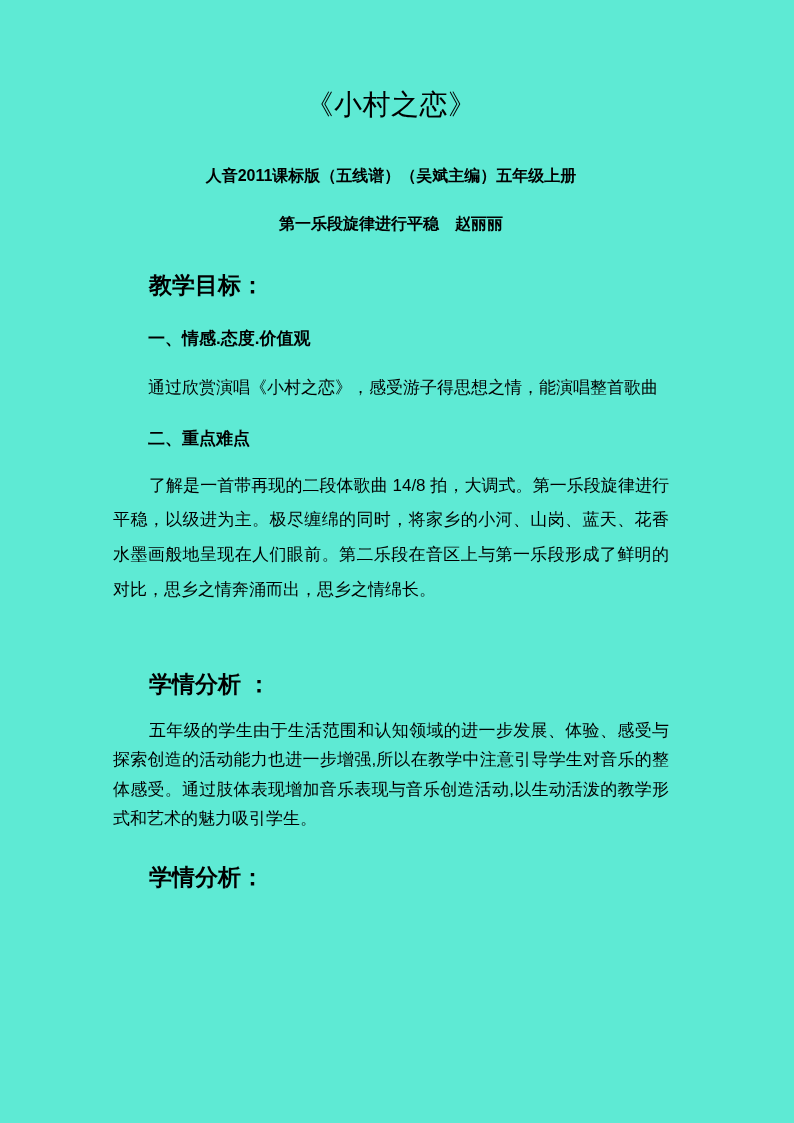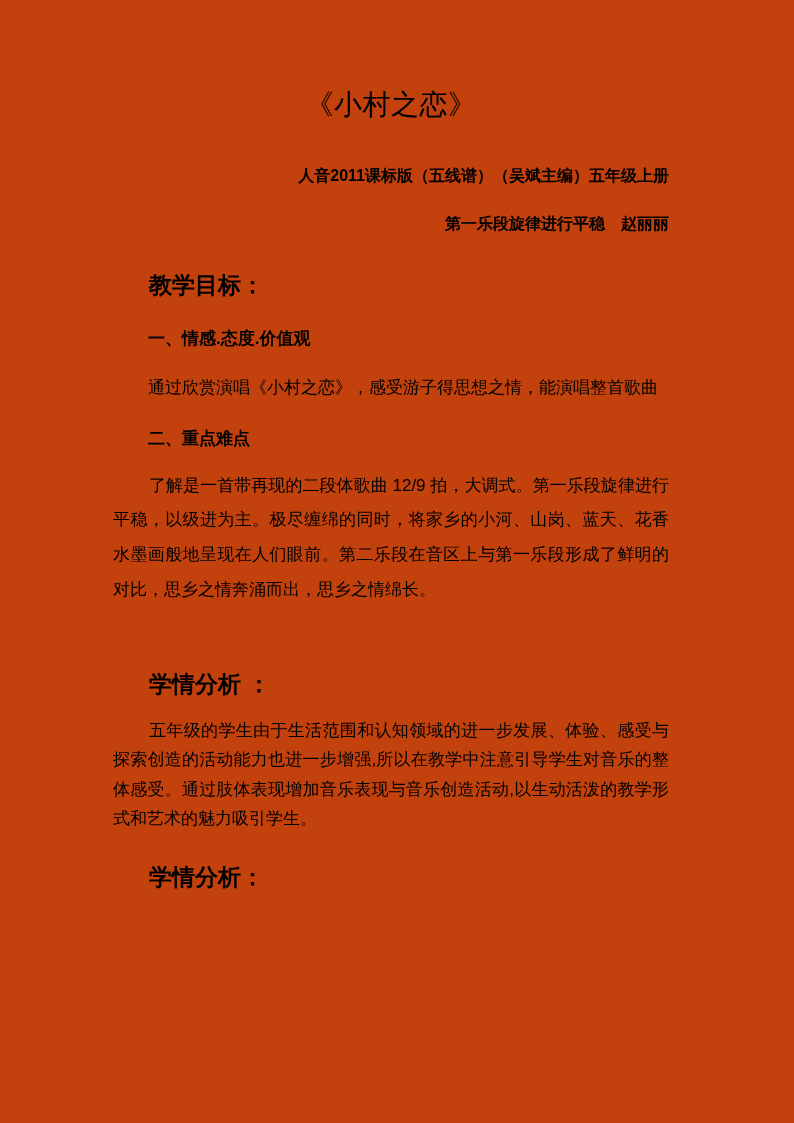--- a/index.html
+++ b/index.html
@@ -12,21 +12,21 @@
     font-family: "Liberation Serif", "DejaVu Serif", serif;
     color: #000000;
     -webkit-font-smoothing: none;
   }
 
   #page {
     position: relative;
     width: 794px;
     height: 1123px;
     margin: 0 auto;
-    background: #c2410c;
+    background: #5eead4;
     overflow: hidden;
     box-sizing: border-box;
   }
 
   
   .content {
     position: absolute;
     left: 113px;
     top: 0;
     width: 556px;
@@ -39,21 +39,21 @@
     font-size: 28px;
     font-weight: normal;
     line-height: 1.35;
     letter-spacing: 0.5px;
     margin: 0;
     padding-top: 86px;
   }
 
   
   .doc-subtitle {
-    text-align: right;
+    text-align: center;
     font-family: "Liberation Sans", "DejaVu Sans", sans-serif;
     font-size: 16px;
     font-weight: bold;
     line-height: 1.35;
     margin: 0;
   }
   .doc-subtitle.first { padding-top: 41px; }
   .doc-subtitle.second { padding-top: 27px; }
 
   
@@ -132,21 +132,21 @@
     <div class="gap-26"></div>
 
     <div class="body-line">通过欣赏演唱《小村之恋》，感受游子得思想之情，能演唱整首歌曲</div>
 
     <div class="gap-26"></div>
 
     <div class="list-line">二、重点难点</div>
 
     <div class="gap-18"></div>
 
-    <div class="body-para">了解是一首带再现的二段体歌曲 12/9 拍，大调式。第一乐段旋律进行平稳，以级进为主。极尽缠绵的同时，将家乡的小河、山岗、蓝天、花香水墨画般地呈现在人们眼前。第二乐段在音区上与第一乐段形成了鲜明的对比，思乡之情奔涌而出，思乡之情绵长。</div>
+    <div class="body-para">了解是一首带再现的二段体歌曲 14/8 拍，大调式。第一乐段旋律进行平稳，以级进为主。极尽缠绵的同时，将家乡的小河、山岗、蓝天、花香水墨画般地呈现在人们眼前。第二乐段在音区上与第一乐段形成了鲜明的对比，思乡之情奔涌而出，思乡之情绵长。</div>
 
     <div class="gap-60"></div>
 
     <div class="section-heading">学情分析 ：</div>
 
     <div class="gap-16"></div>
 
     <div class="body-para tight">五年级的学生由于生活范围和认知领域的进一步发展、体验、感受与探索创造的活动能力也进一步增强,所以在教学中注意引导学生对音乐的整体感受。通过肢体表现增加音乐表现与音乐创造活动,以生动活泼的教学形式和艺术的魅力吸引学生。</div>
 
     <div class="gap-28"></div>

